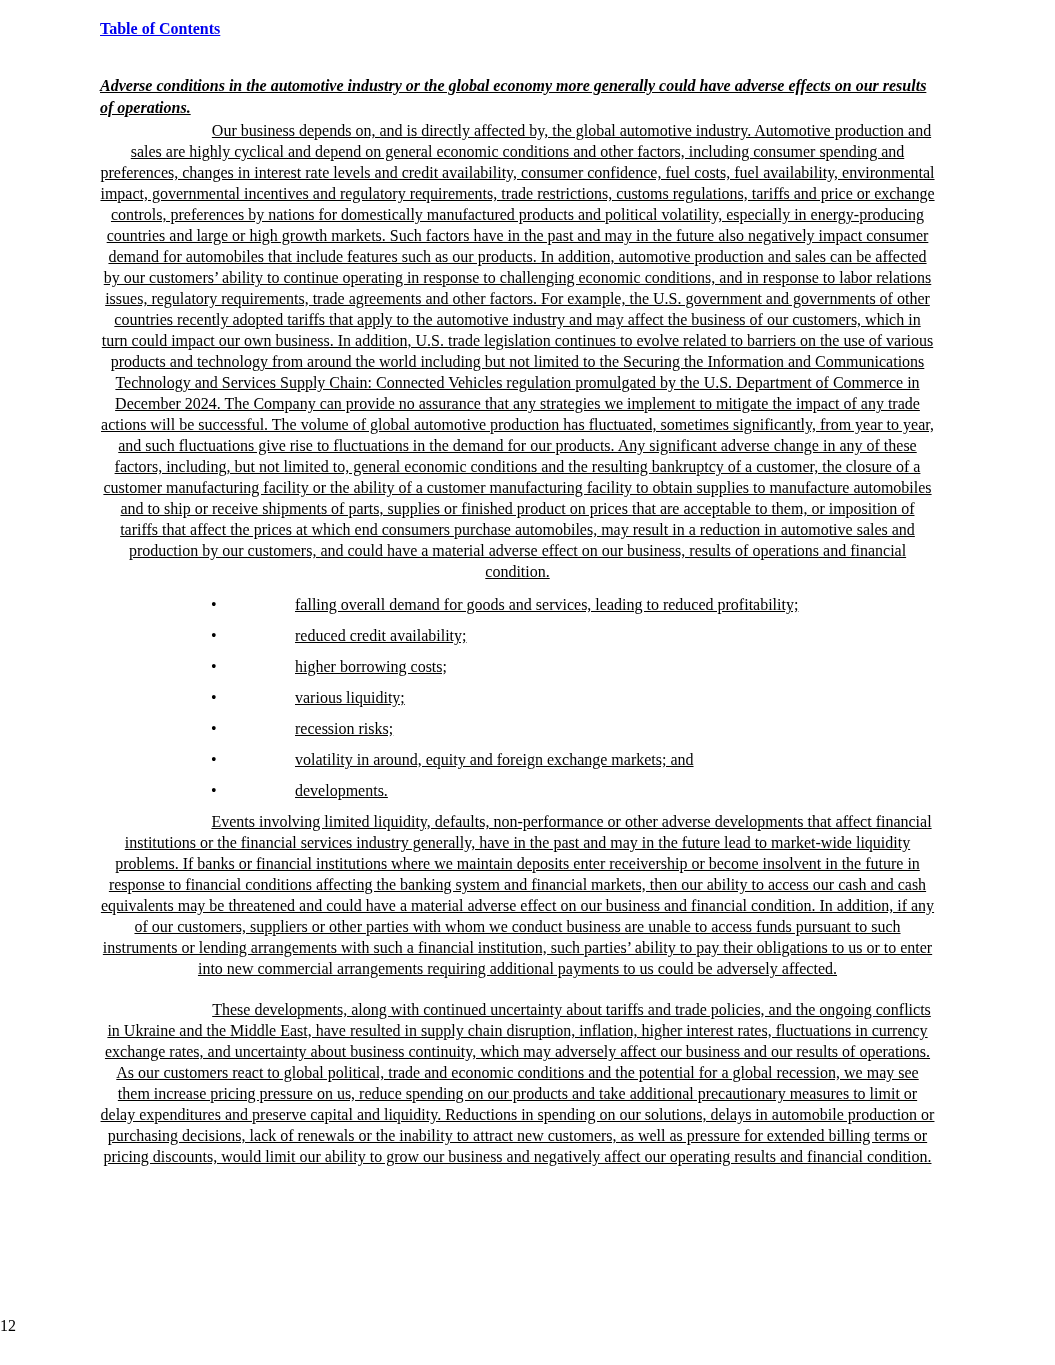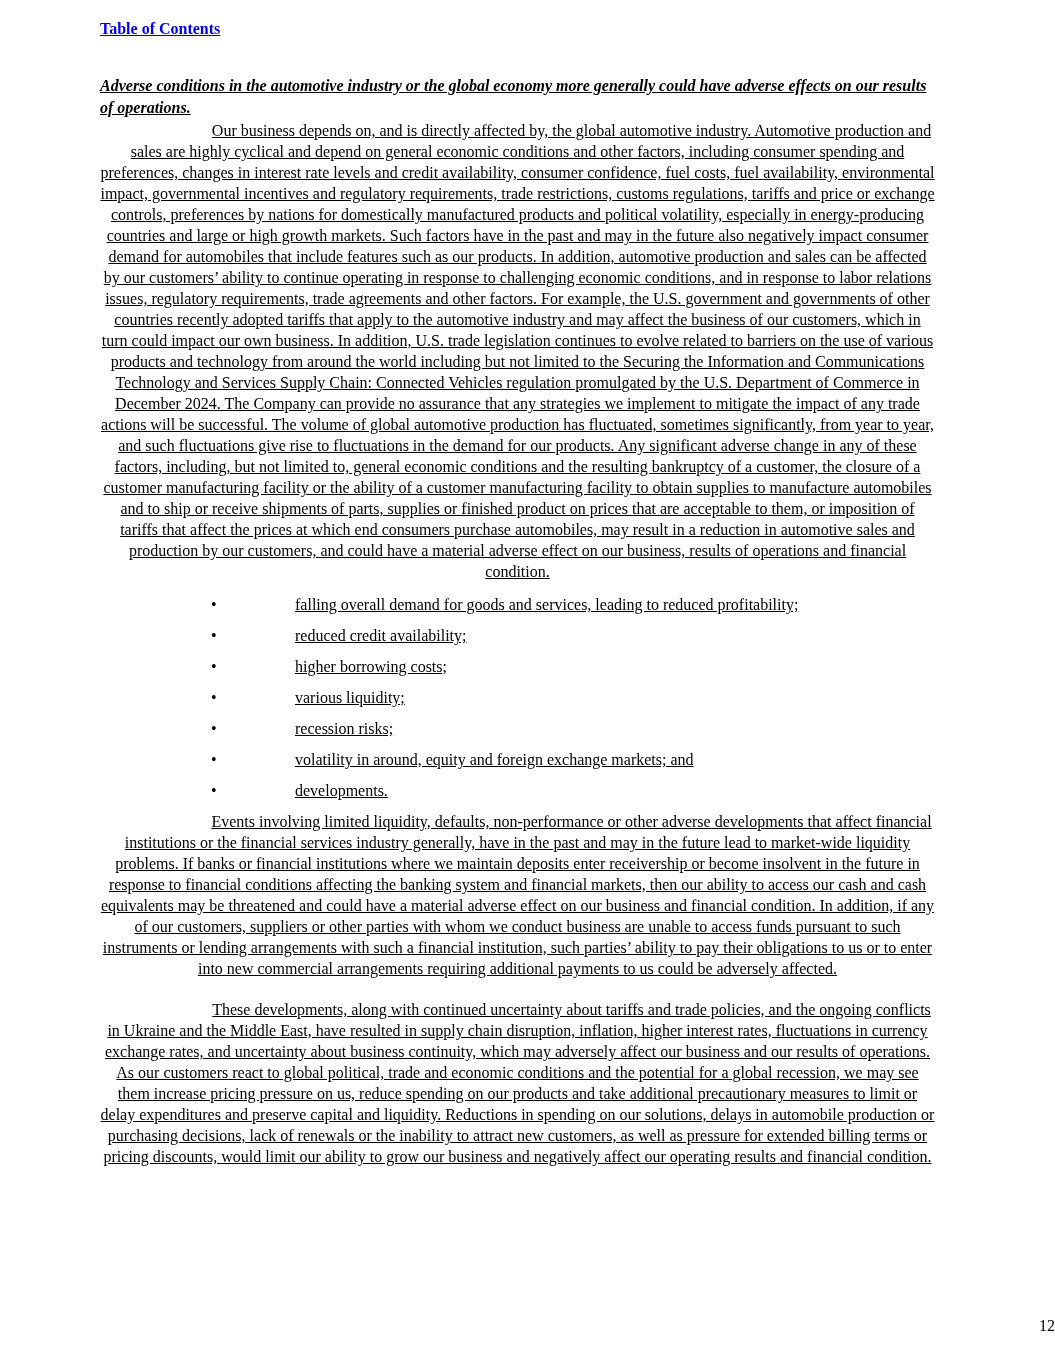--- a/index.html
+++ b/index.html
@@ -57,21 +57,21 @@
   .bullet-marker {
     position: absolute;
     left: 111px;
     top: 0;
   }
   .page-number {
     position: absolute;
     left: 0;
     right: 0;
     top: 1315px;
-    text-align: right;
+    text-align: left;
   }
 </style>
 </head>
 <body>
 
 <div class="page">
 
   <a class="toc-link" href="#">Table of Contents</a>
 
   <h2 class="risk-heading">Adverse conditions in the automotive industry or the global economy more generally could have adverse effects on our results of operations.</h2>

